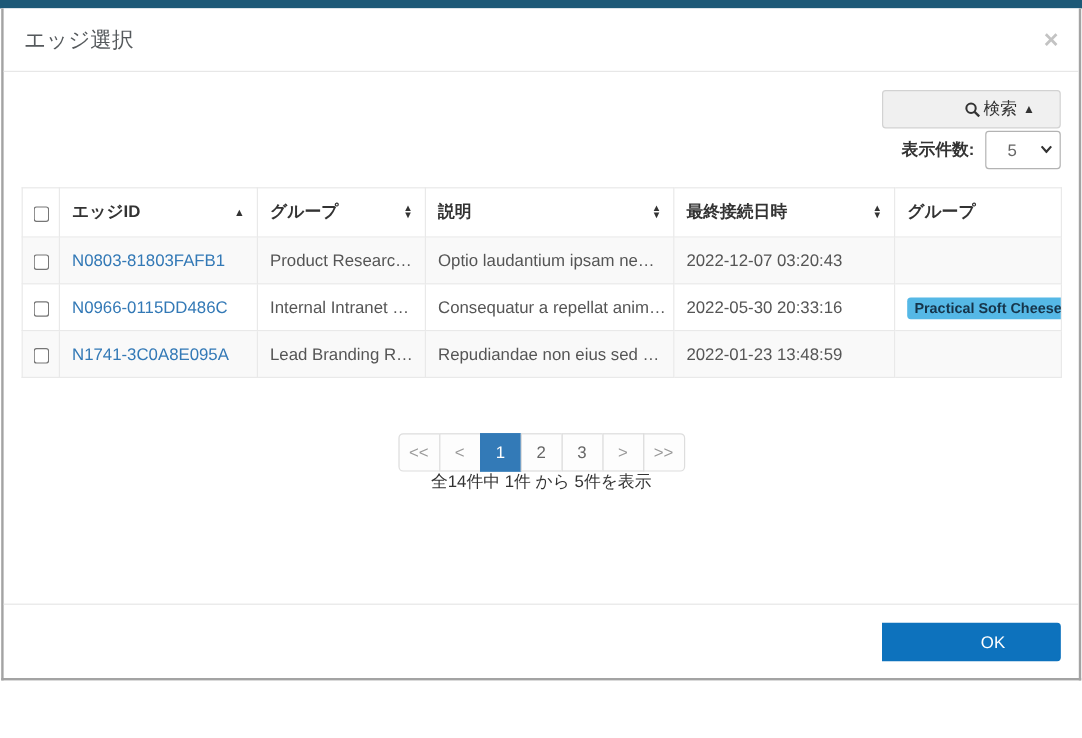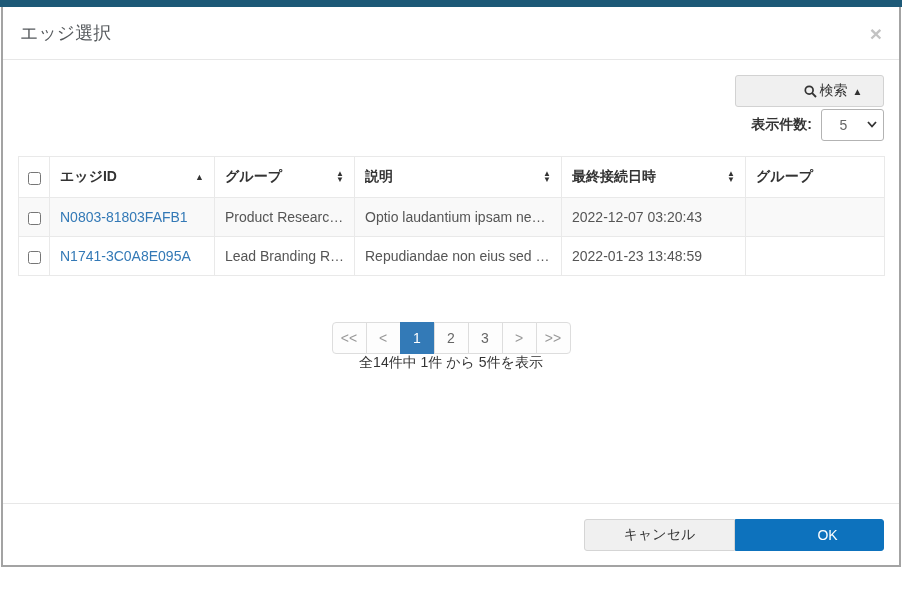--- a/index.html
+++ b/index.html
@@ -192,20 +192,28 @@
         <tr>
           <td class="center"><input type="checkbox" style=""></td>
           <td><a class="edge-link">N0803-81803FAFB1</a></td>
           <td>Product Researc…</td>
           <td>Optio laudantium ipsam ne…</td>
           <td>2022-12-07 03:20:43</td>
           <td></td>
         </tr>
         <tr>
           <td class="center"><input type="checkbox" style=""></td>
+          <td><a class="edge-link">N0966-0115DD486C</a></td>
+          <td>Internal Intranet …</td>
+          <td>Consequatur a repellat anim…</td>
+          <td>2022-05-30 20:33:16</td>
+          <td><span class="badge">Practical Soft Cheese</span></td>
+        </tr>
+        <tr>
+          <td class="center"><input type="checkbox" style=""></td>
           <td><a class="edge-link">N1741-3C0A8E095A</a></td>
           <td>Lead Branding R…</td>
           <td>Repudiandae non eius sed …</td>
           <td>2022-01-23 13:48:59</td>
           <td></td>
         </tr>
       </tbody>
     </table>
 
     <div class="pagination">
@@ -215,16 +223,15 @@
       <a class="page-item">2</a>
       <a class="page-item">3</a>
       <a class="page-item muted">&gt;</a>
       <a class="page-item muted">&gt;&gt;</a>
     </div>
 
     <div class="summary">全14件中 1件 から 5件を表示</div>
   </div>
 
   <div class="modal-footer">
-    <button class="btn btn-cancel">キャンセル</button>
     <button class="btn btn-ok">OK</button>
   </div>
 </div>
 
 </body></html>

